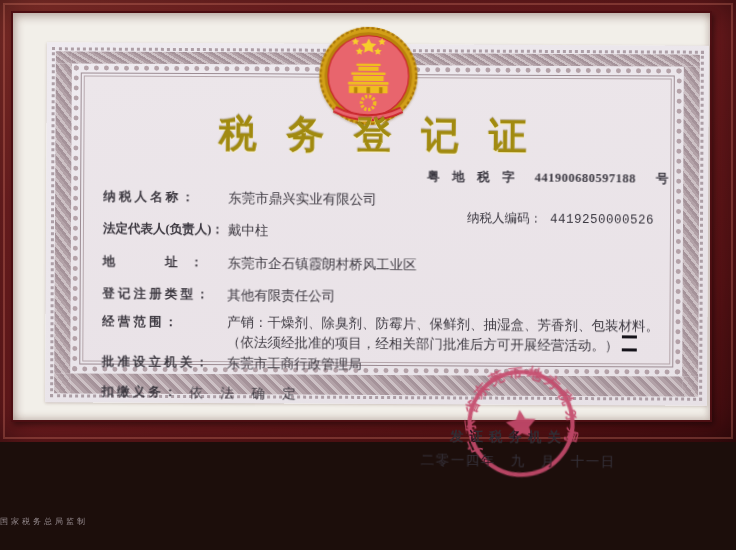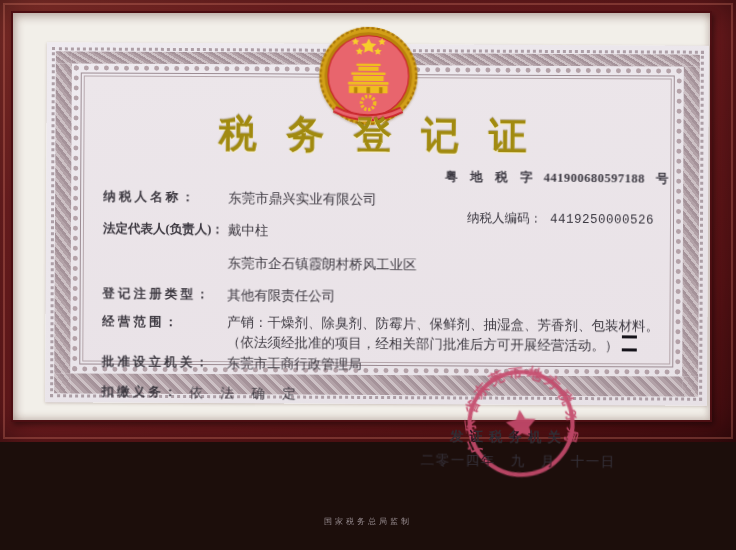--- a/index.html
+++ b/index.html
@@ -32,21 +32,21 @@
     font-family:"Liberation Serif","DejaVu Serif",serif;color:#3c3840;}
 
   .emblem{position:absolute;left:270px;top:-21px;width:102px;height:106px;
     filter:drop-shadow(0 1px 1px rgba(120,90,30,.4));}
 
   .title{position:absolute;top:66px;left:0;right:0;text-align:center;
     font-size:38px;font-weight:bold;letter-spacing:10px;color:#a18a10;
     text-shadow:0 1px 0 rgba(255,245,185,.75), 0 -1px 1px rgba(105,85,8,.45);}
 
   .serial{position:absolute;top:124px;right:40px;font-size:12.5px;font-weight:600;color:#3a3740;white-space:pre;}
-  .serial .num{margin:0 11px;letter-spacing:.5px;}
+  .serial .num{margin:0 20px;letter-spacing:.5px;}
   .code{position:absolute;top:165px;right:54px;font-size:12.5px;color:#3a3740;white-space:pre;}
   .code .num{margin-left:8px;letter-spacing:.5px;font-family:Liberation Mono, monospace;}
 
   .row{position:absolute;left:57px;right:28px;height:20px;}
   .row .lab{position:absolute;left:0;top:0;font-size:12.5px;font-weight:600;white-space:pre;}
   .row .val{position:absolute;left:125px;top:0;font-size:13.5px;white-space:pre;}
   .row1{top:147px}.row2{top:179px}.row3{top:212px}.row4{top:244px}
   .row5{top:272px}.row6{top:312px}.row7{top:342px}
   .row5 .val{width:442px;line-height:16.5px;white-space:normal;}
   .row7 .val{left:88px;letter-spacing:2px;}
@@ -56,21 +56,21 @@
 
   .issuer{position:absolute;top:383px;left:406px;font-size:13.5px;font-weight:600;
     letter-spacing:6px;color:#2f2d34;white-space:pre;}
   .date{position:absolute;top:407px;left:377px;font-size:13.5px;letter-spacing:1.5px;
     color:#34313a;white-space:pre;}
 
   .seal{position:absolute;left:421px;top:322px;width:112px;height:112px;
     mix-blend-mode:multiply;opacity:.92;transform:rotate(-7deg);}
   .seal text{font-family:"Liberation Serif","DejaVu Serif",serif;font-weight:bold;}
 
-  .made-by{position:absolute;left:0;right:0;top:516px;text-align:center;
+  .made-by{position:absolute;left:0;right:0;top:516px;text-align:left;
     font-size:8px;letter-spacing:3px;color:#988d91;
     font-family:"Liberation Serif","DejaVu Serif",serif;}
 </style>
 </head>
 <body>
 
 <div class="photo">
   <div class="frame-highlight"></div>
   <div class="mat"></div>
   <div class="frame-lip"></div>
@@ -124,20 +124,21 @@
 
       <div class="row row1">
         <span class="lab">纳 税 人 名 称 ：</span>
         <span class="val">东莞市鼎兴实业有限公司</span>
       </div>
       <div class="row row2">
         <span class="lab">法定代表人(负责人)：</span>
         <span class="val">戴中柱</span>
       </div>
       <div class="row row3">
+        <span class="lab">地　　　　址　：</span>
         <span class="val">东莞市企石镇霞朗村桥风工业区</span>
       </div>
       <div class="row row4">
         <span class="lab">登 记 注 册 类 型 ：</span>
         <span class="val">其他有限责任公司</span>
       </div>
       <div class="row row5">
         <span class="lab">经 营 范 围 ：</span>
         <span class="val"><span>产销：干燥剂、除臭剂、防霉片、保鲜剂、抽湿盒、芳香剂、包装材料。（依法须经批准的项目，经相关部门批准后方可开展经营活动。）</span><span class="redact"></span></span>
       </div>

